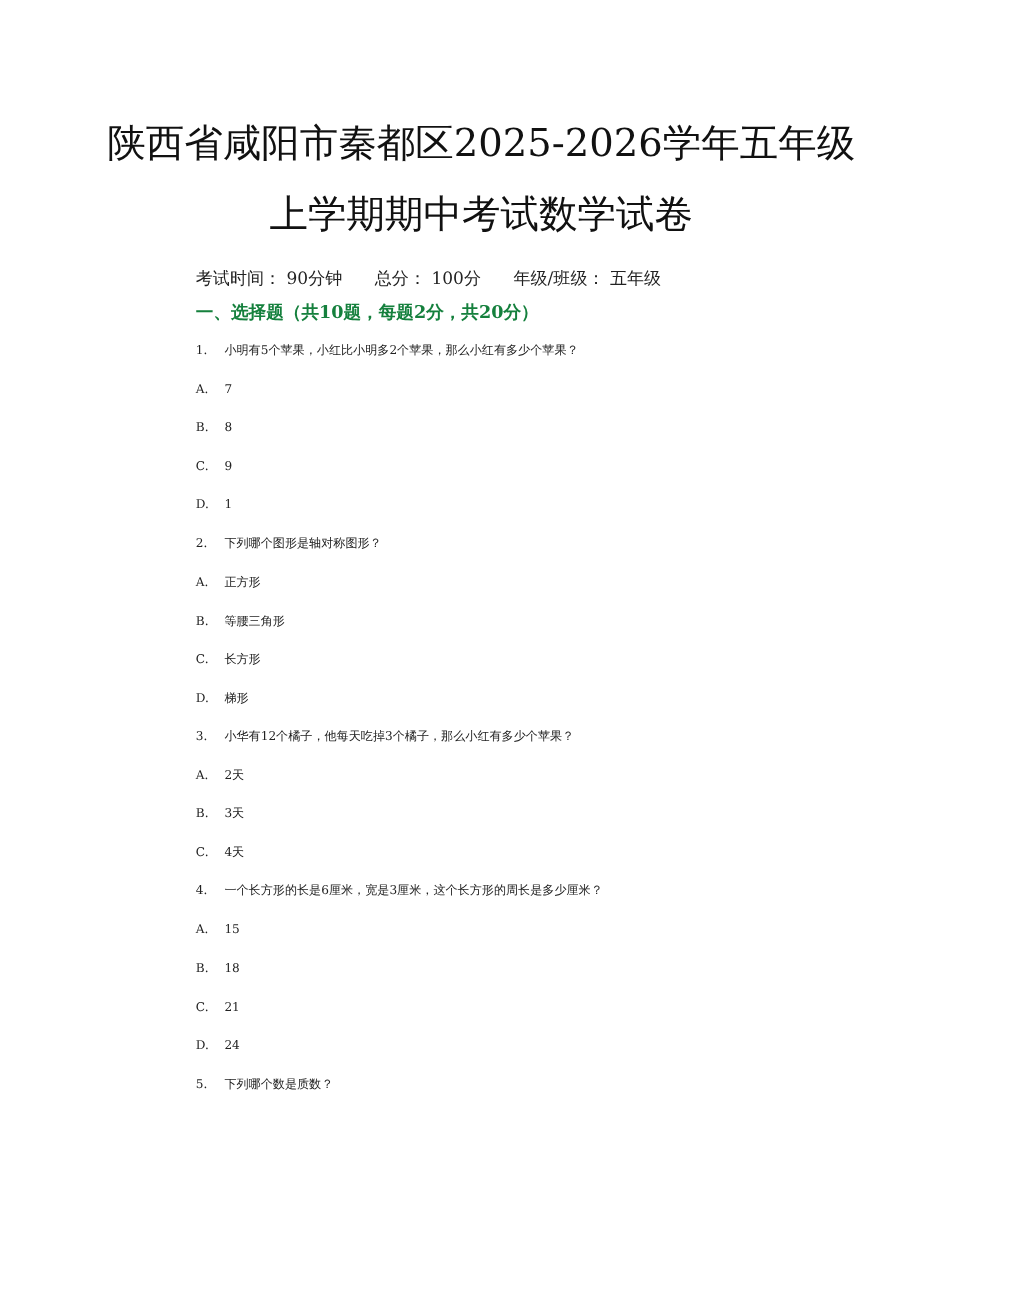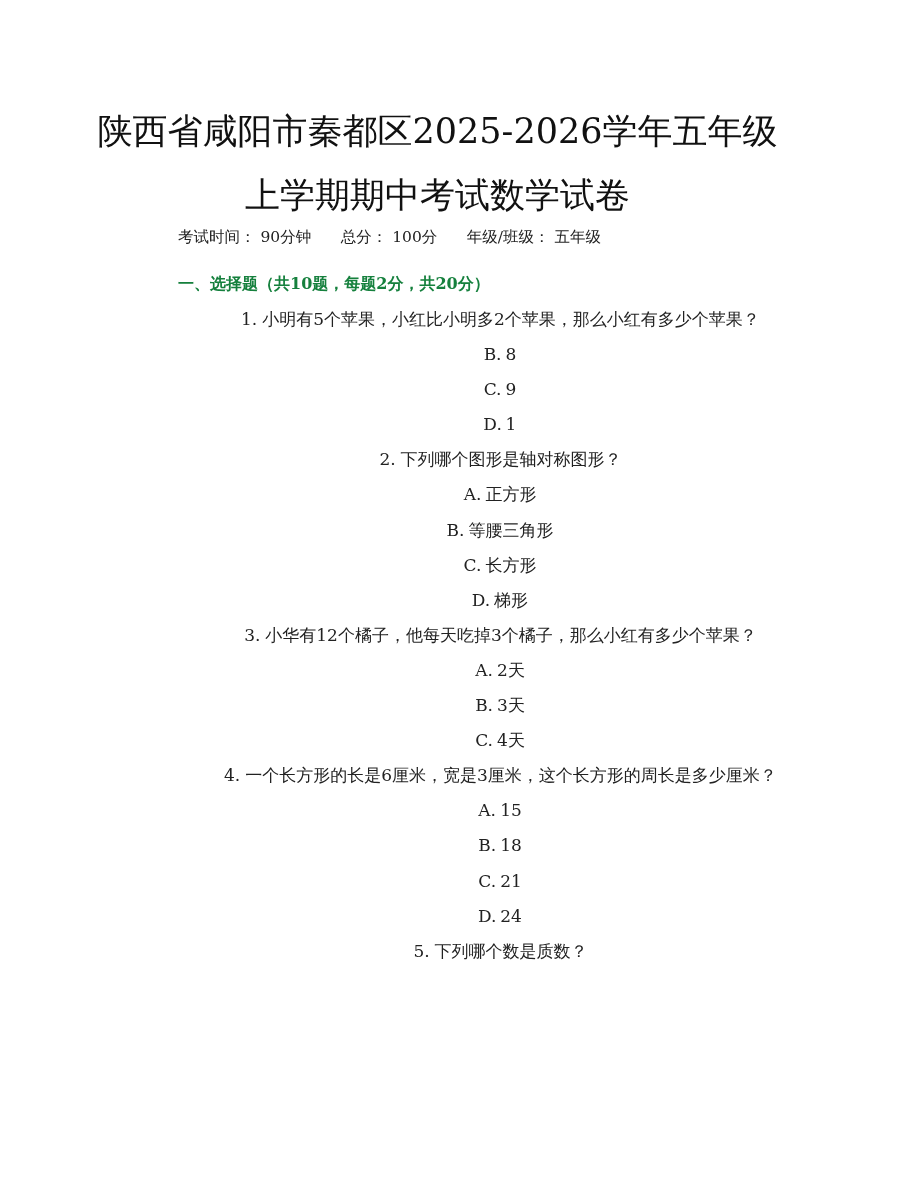--- a/index.html
+++ b/index.html
@@ -1,39 +1,40 @@
 <!DOCTYPE html>
 <html><head>
 <meta charset="utf-8">
 <style>
   html, body { margin: 0; padding: 0; background: #ffffff; }
   body { width: 920px; height: 1191px; position: relative; overflow: hidden; color: #111; font-family: "DejaVu Serif", "Liberation Serif", serif; }
   .title { position: absolute; left: 0; width: 875px; text-align: center; font-size: 35px; line-height: 40px; font-weight: normal; color: #111; letter-spacing: 0px; }
   .title.l1 { top: 111px; }
   .title.l2 { top: 175px; }
-  .meta { position: absolute; top: 226px; left: 178px; font-size: 15.5px; line-height: 22px; white-space: pre; color: #222; }
+  .meta { position: absolute; top: 242px; left: 178px; font-size: 15.5px; line-height: 22px; white-space: pre; color: #222; }
   .meta span { display: inline-block; }
   .section { position: absolute; top: 273px; left: 178px; font-size: 16px; line-height: 22px; font-weight: bold; color: #15803d; white-space: pre; }
   .lines { position: absolute; top: 308px; left: 178px; width: 640px; }
-  .line { height: 35.1px; font-size: 17px; line-height: 22px; white-space: pre; color: #222; text-align: center; }
+  .line { height: 35.1px; font-size: 11px; line-height: 22px; white-space: pre; color: #222; }
   .num { display: inline-block; width: 26px; }
 </style>
 </head>
 <body>
 
 <div class="title l1">陕西省咸阳市秦都区2025-2026学年五年级</div>
 <div class="title l2">上学期期中考试数学试卷</div>
 
 <div class="meta"><span>考试时间：</span> <span>90分钟</span>      <span>总分：</span> <span>100分</span>      <span>年级/班级：</span> <span>五年级</span></div>
 
 <div class="section">一、选择题（共10题，每题2分，共20分）</div>
 
 <div class="lines">
 
   <div class="line"><span class="num">1.</span><span>小明有5个苹果，小红比小明多2个苹果，那么小红有多少个苹果？</span></div>
+  <div class="line"><span class="num">A.</span><span>7</span></div>
   <div class="line"><span class="num">B.</span><span>8</span></div>
   <div class="line"><span class="num">C.</span><span>9</span></div>
   <div class="line"><span class="num">D.</span><span>1</span></div>
 
   <div class="line"><span class="num">2.</span><span>下列哪个图形是轴对称图形？</span></div>
   <div class="line"><span class="num">A.</span><span>正方形</span></div>
   <div class="line"><span class="num">B.</span><span>等腰三角形</span></div>
   <div class="line"><span class="num">C.</span><span>长方形</span></div>
   <div class="line"><span class="num">D.</span><span>梯形</span></div>
 

